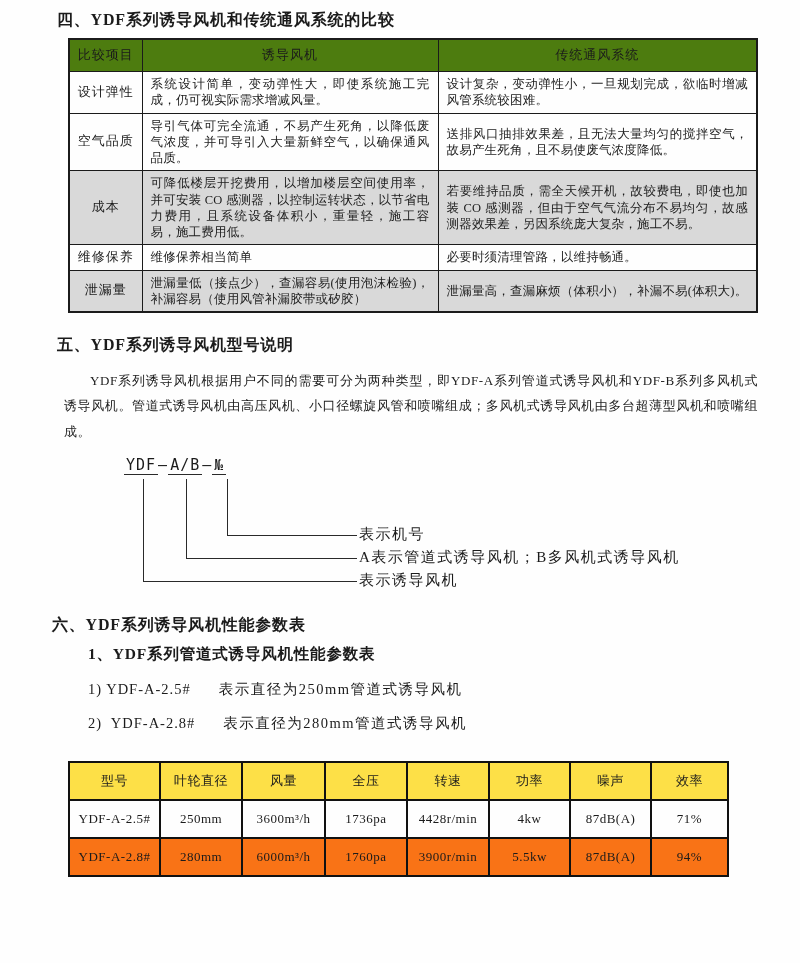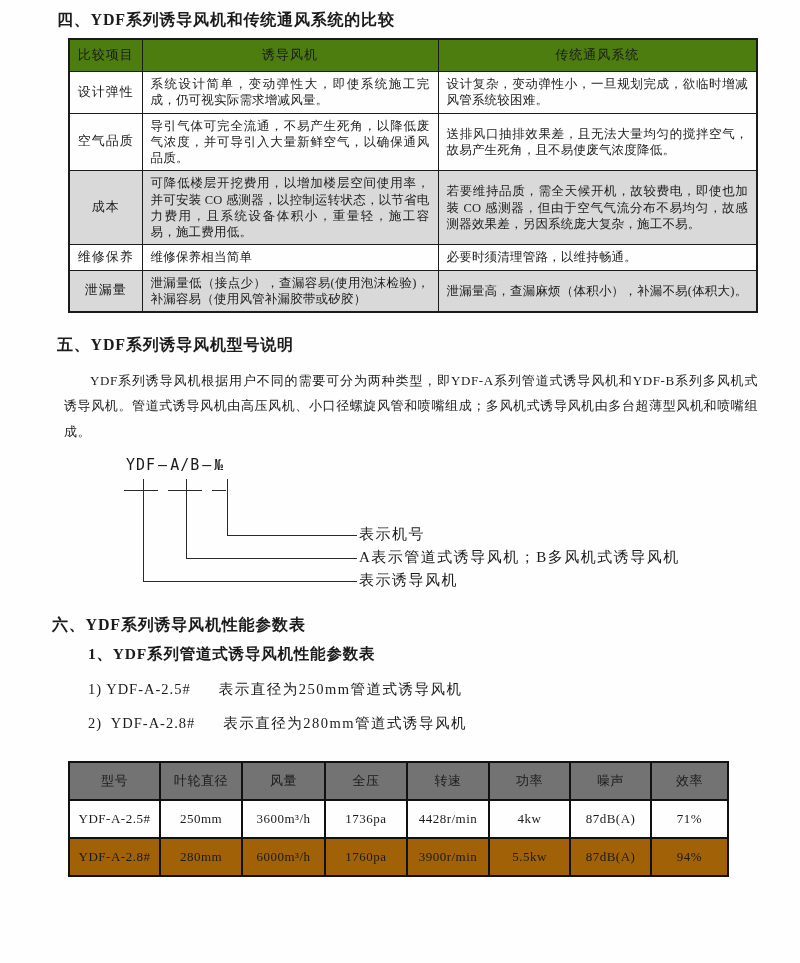--- a/index.html
+++ b/index.html
@@ -45,21 +45,21 @@
     text-indent:2em; text-align:justify; word-break:break-all; letter-spacing:0.6px;
   }
 
   
   .diagram { position:relative; height:145px; margin-top:12px; }
   .model-line {
     position:absolute; left:124px; top:0;
     font-family:"DejaVu Sans Mono",monospace; font-size:15px; letter-spacing:1px;
     white-space:nowrap;
   }
-  .model-line .seg { border-bottom:1px solid #2a2a2a; padding:0 2px 16px 2px; }
+  .model-line .seg { border-bottom:1px solid #2a2a2a; padding:0 2px 0 2px; }
   .conn { position:absolute; border-left:1px solid #2a2a2a; border-bottom:1px solid #2a2a2a; }
   .c1 { left:143px; top:23px; width:213px; height:102px; }
   .c2 { left:186px; top:23px; width:170px; height:79px; }
   .c3 { left:227px; top:23px; width:129px; height:56px; }
   .dlabel { position:absolute; left:359px; font-size:15px; letter-spacing:1.5px; white-space:nowrap; }
   .l1 { top:69px; } .l2 { top:92px; } .l3 { top:115px; }
 
   
   .note { margin:15px 0 0 88px; font-size:14.5px; letter-spacing:1px; }
   .note .code { font-family:Liberation Serif, serif; white-space:pre; }
@@ -67,22 +67,22 @@
 
   
   .perf-table {
     margin:28px 0 0 68px; width:659px; table-layout:fixed;
     border:2px solid #111; font-size:13px;
   }
   .perf-table th, .perf-table td {
     border:2px solid #111; height:32px; text-align:center;
     font-weight:normal; padding:2px 3px; letter-spacing:0.5px;
   }
-  .perf-table thead tr { background:#737373; letter-spacing:1px; }
-  .perf-table tbody tr.row-shaded { background:#a16207;padding-left:14px; }
+  .perf-table thead tr { background:#fde047; letter-spacing:1px; }
+  .perf-table tbody tr.row-shaded { background:#f97316;padding-left:14px; }
 </style>
 </head>
 <body>
 
 <div class="page">
 
   <h2 class="sec-title t4">四、YDF系列诱导风机和传统通风系统的比较</h2>
 
   <table class="cmp-table">
     <colgroup>

